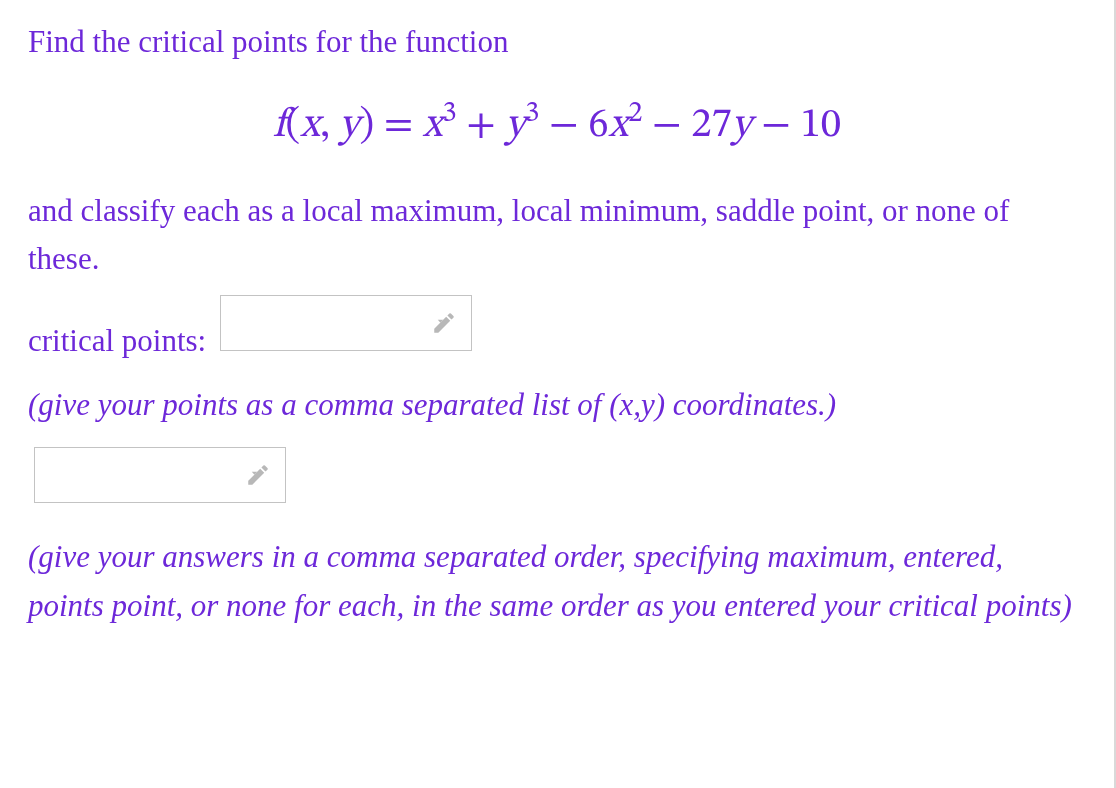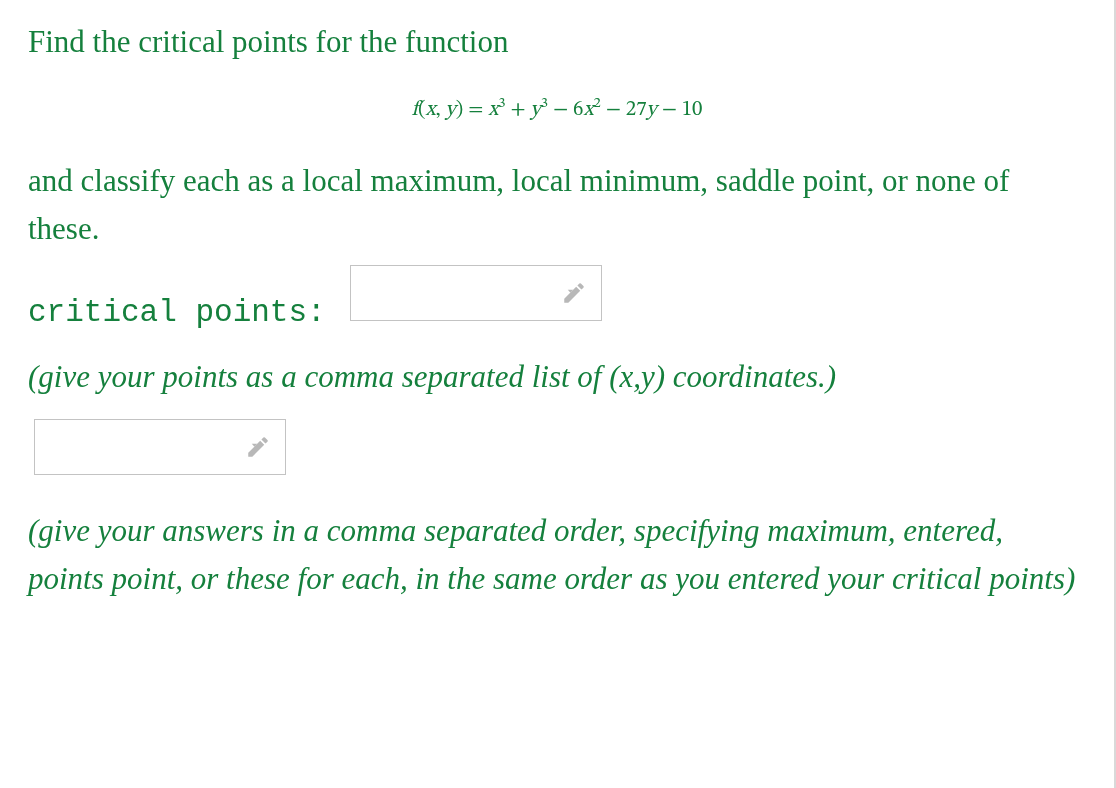--- a/index.html
+++ b/index.html
@@ -8,29 +8,29 @@
     background: #fff;
   }
   .page {
     width: 1116px;
     height: 788px;
     box-sizing: border-box;
     padding: 18px 28px 0 28px;
     font-family: Georgia, "Times New Roman", Times, serif;
     font-size: 31px;
     line-height: 1.55;
-    color: #15803d;
+    color: #6d28d9;
     border-right: 2px solid #d9d9d9;
     position: relative;
   }
   .row-gap { margin-top: 14px; }
   .eqn {
     text-align: center;
     font-family: "STIX Two Math", "Cambria Math", "Latin Modern Math", "Times New Roman", Times, serif;
-    font-size: 21px;
+    font-size: 41px;
     margin: 26px 0 30px 0;
   }
   .eqn .f   { font-style: italic; }
   .eqn .v   { font-style: italic; }
   .eqn sup  { font-size: 0.7em; vertical-align: super; font-style: normal; }
   .input-box {
     display: inline-block;
     width: 250px;
     height: 54px;
     border: 1px solid #c3c3c3;
@@ -46,21 +46,21 @@
     transform: translateY(-50%);
     width: 26px;
     height: 26px;
   }
   .pencil svg { display: block; }
   .hint {
     font-style: italic;
     margin-top: 16px;
   }
   .bi { font-weight: normal; font-style: italic; }
-  .label-line { margin-top: 12px; font-family: Liberation Mono, monospace; }
+  .label-line { margin-top: 12px; }
   .label-line.second { margin-top: 18px; }
 </style>
 </head>
 <body>
 
 <div class="page">
 
   <div>Find the critical points for the function</div>
 
   <div class="eqn">
@@ -88,16 +88,16 @@
       <span class="pencil">
         <svg viewBox="0 0 24 24" width="26" height="26" fill="#b8b8b8">
           <path d="M3 17.25V21h3.75l11-11-3.75-3.75-11 11zM20.71 7.04a1 1 0 0 0 0-1.41l-2.34-2.34a1 1 0 0 0-1.41 0l-1.83 1.83 3.75 3.75 1.83-1.83z"></path>
           <polygon points="15,22 24,22 19.5,27" transform="translate(-2,-3) scale(0.55)"></polygon>
         </svg>
       </span>
     </span>
   </div>
 
   <div class="hint">
-    <span>(give your answers in a comma separated order, specifying </span><span class="bi">maximum</span><span>, </span><span class="bi">entered</span><span>, </span><span class="bi">points point</span><span>, or </span><span class="bi">these</span><span> for each, in the same order as you entered your critical points)</span>
+    <span>(give your answers in a comma separated order, specifying </span><span class="bi">maximum</span><span>, </span><span class="bi">entered</span><span>, </span><span class="bi">points point</span><span>, or </span><span class="bi">none</span><span> for each, in the same order as you entered your critical points)</span>
   </div>
 
 </div>
 
 </body></html>

